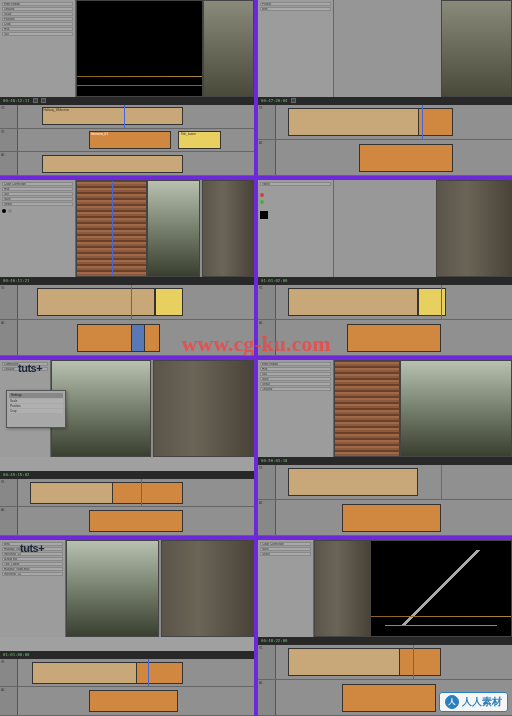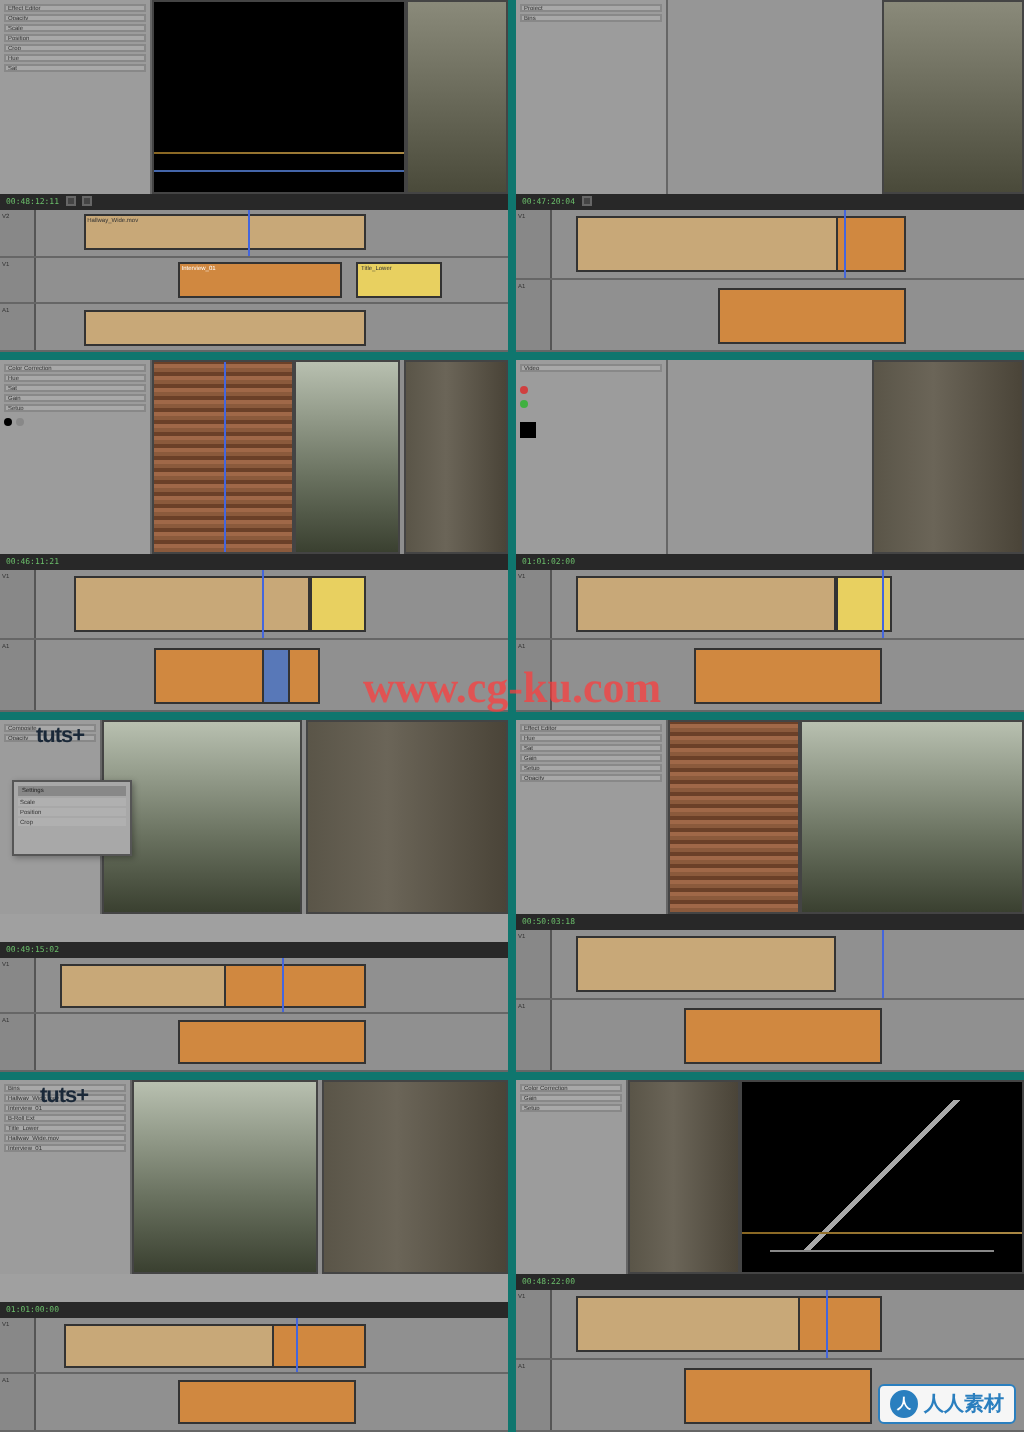--- a/index.html
+++ b/index.html
@@ -12,21 +12,21 @@
     position: relative;
     overflow: hidden;
   }
   .grid {
     display: grid;
     grid-template-columns: 1fr 1fr;
     grid-template-rows: repeat(4, 1fr);
     gap: 4px;
     width: 100%;
     height: 100%;
-    background: #0f766e;
+    background: #6d28d9;
     border-radius: 10px;
   }
   .cell {
     background: #9a9a9a;
     position: relative;
     overflow: hidden;
     display: flex;
     flex-direction: column;
   }
   .top-area {

